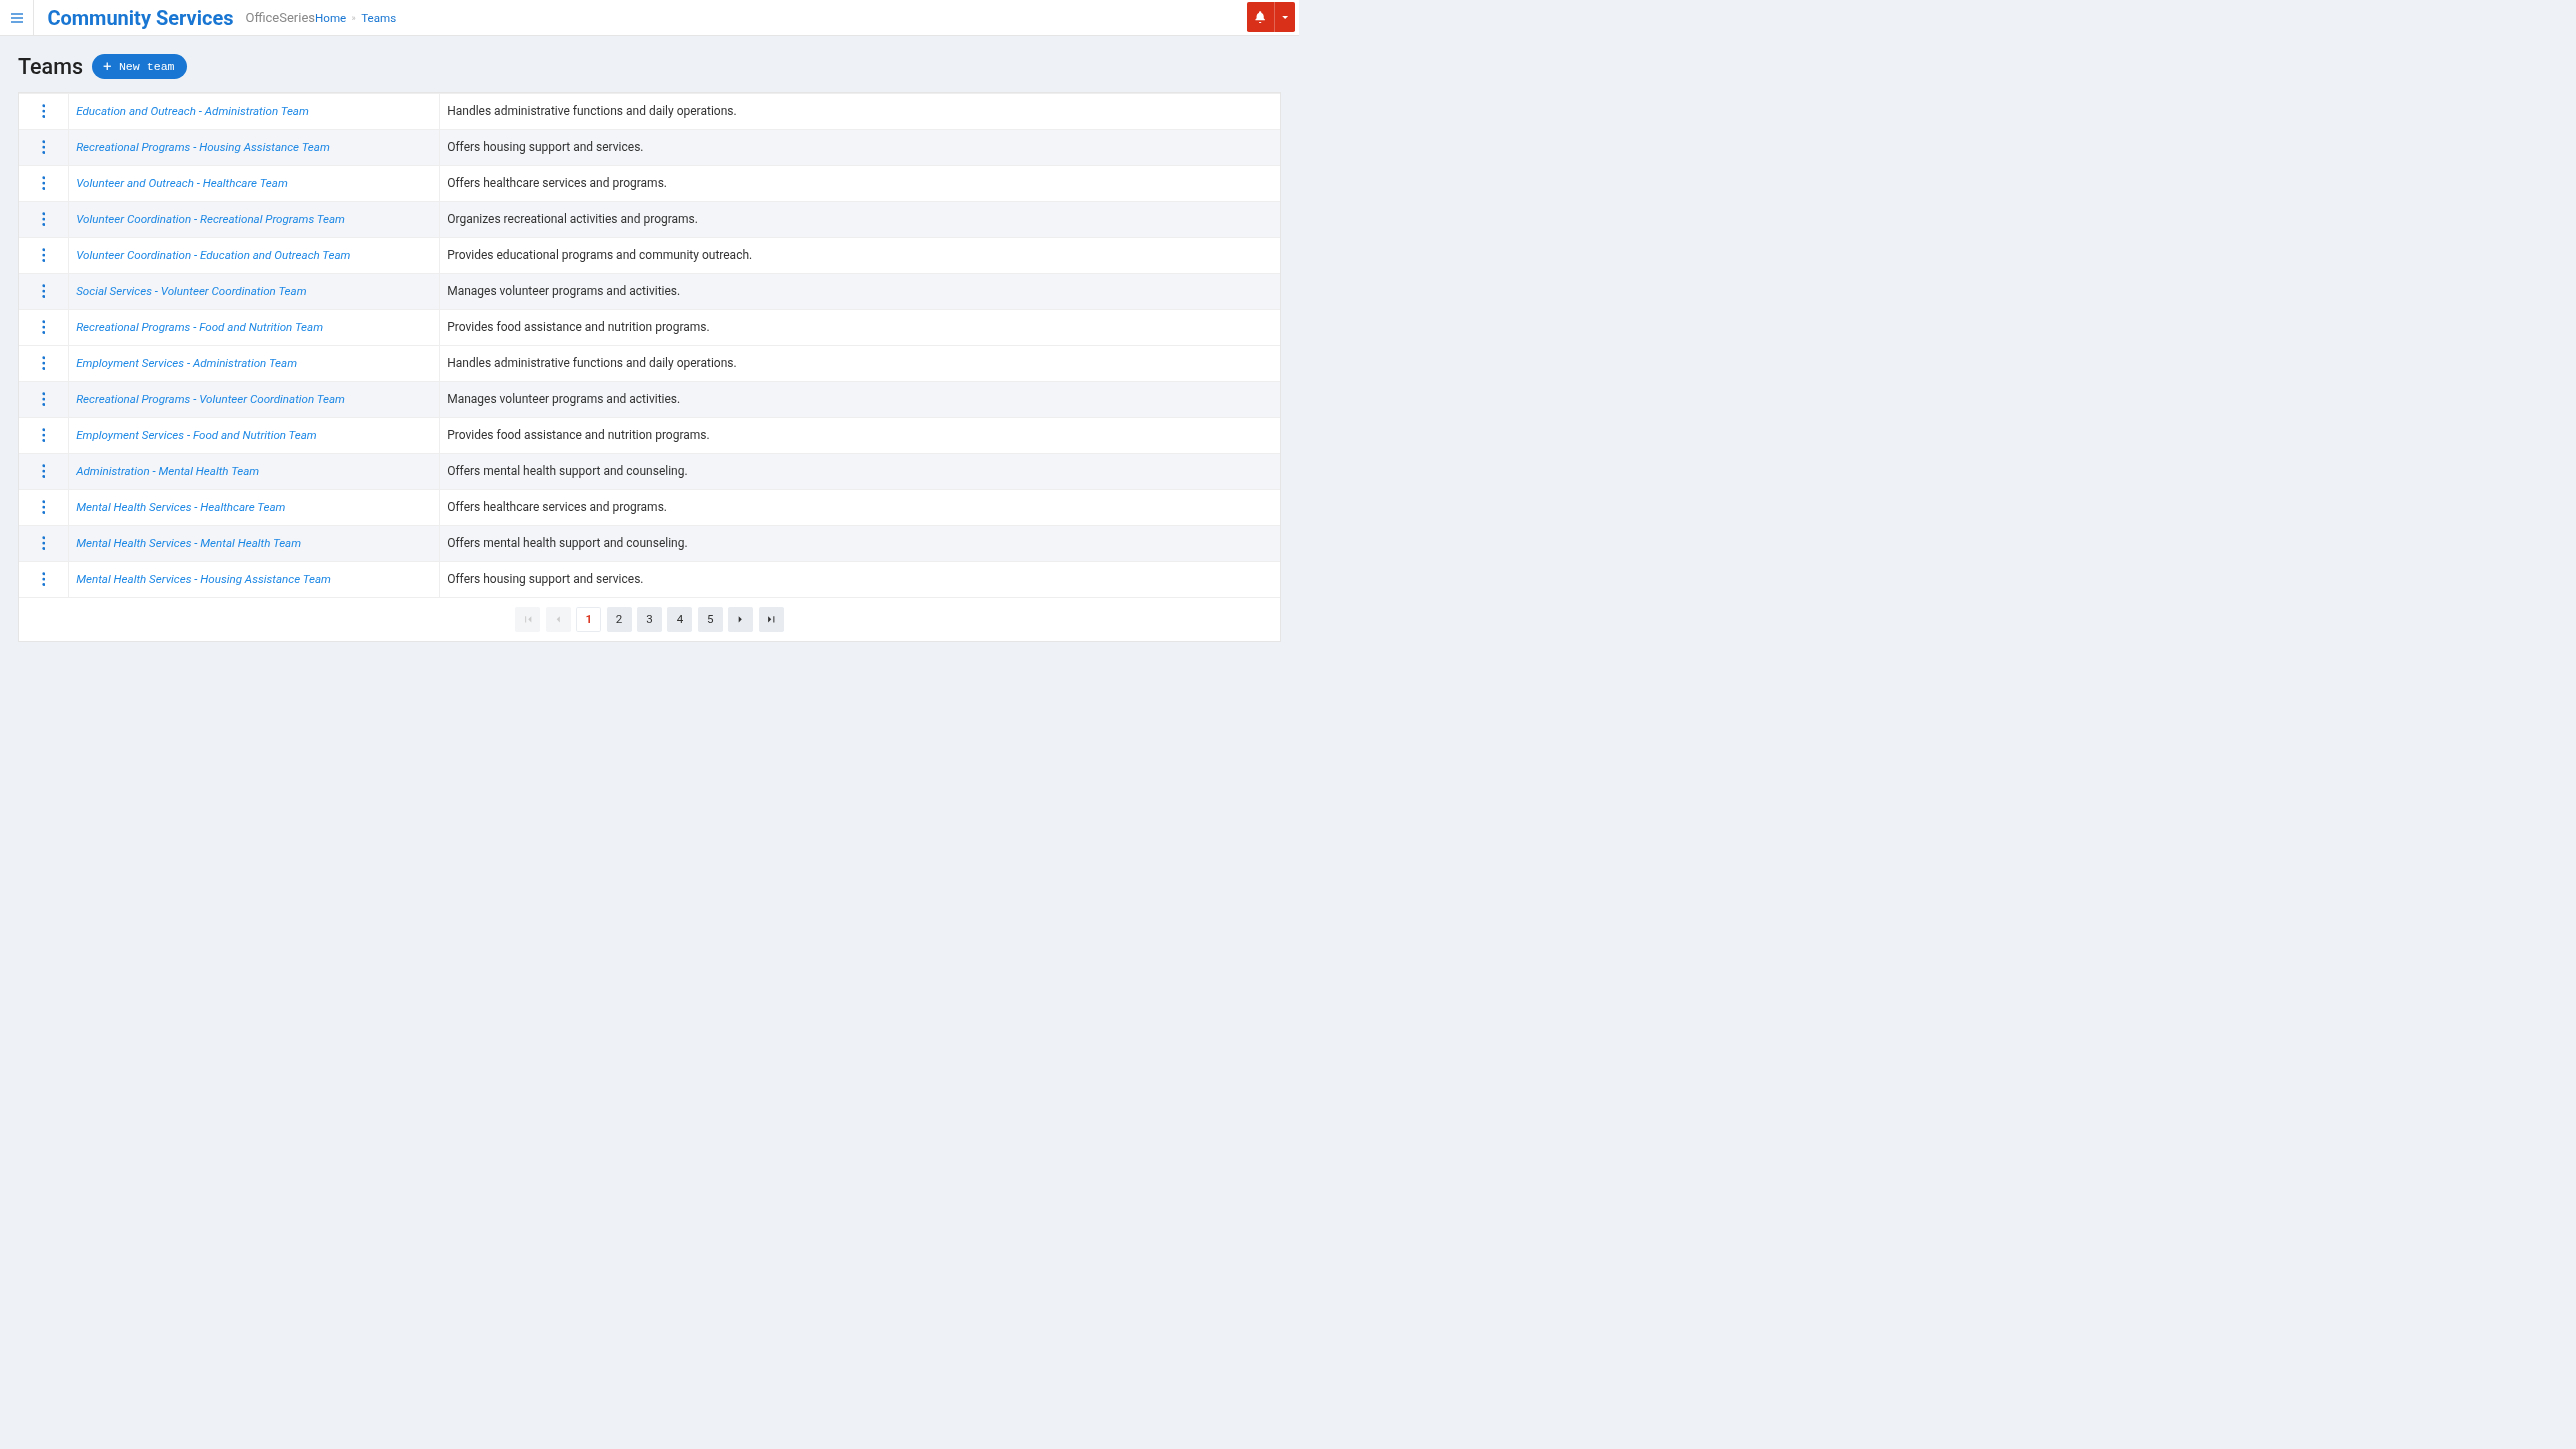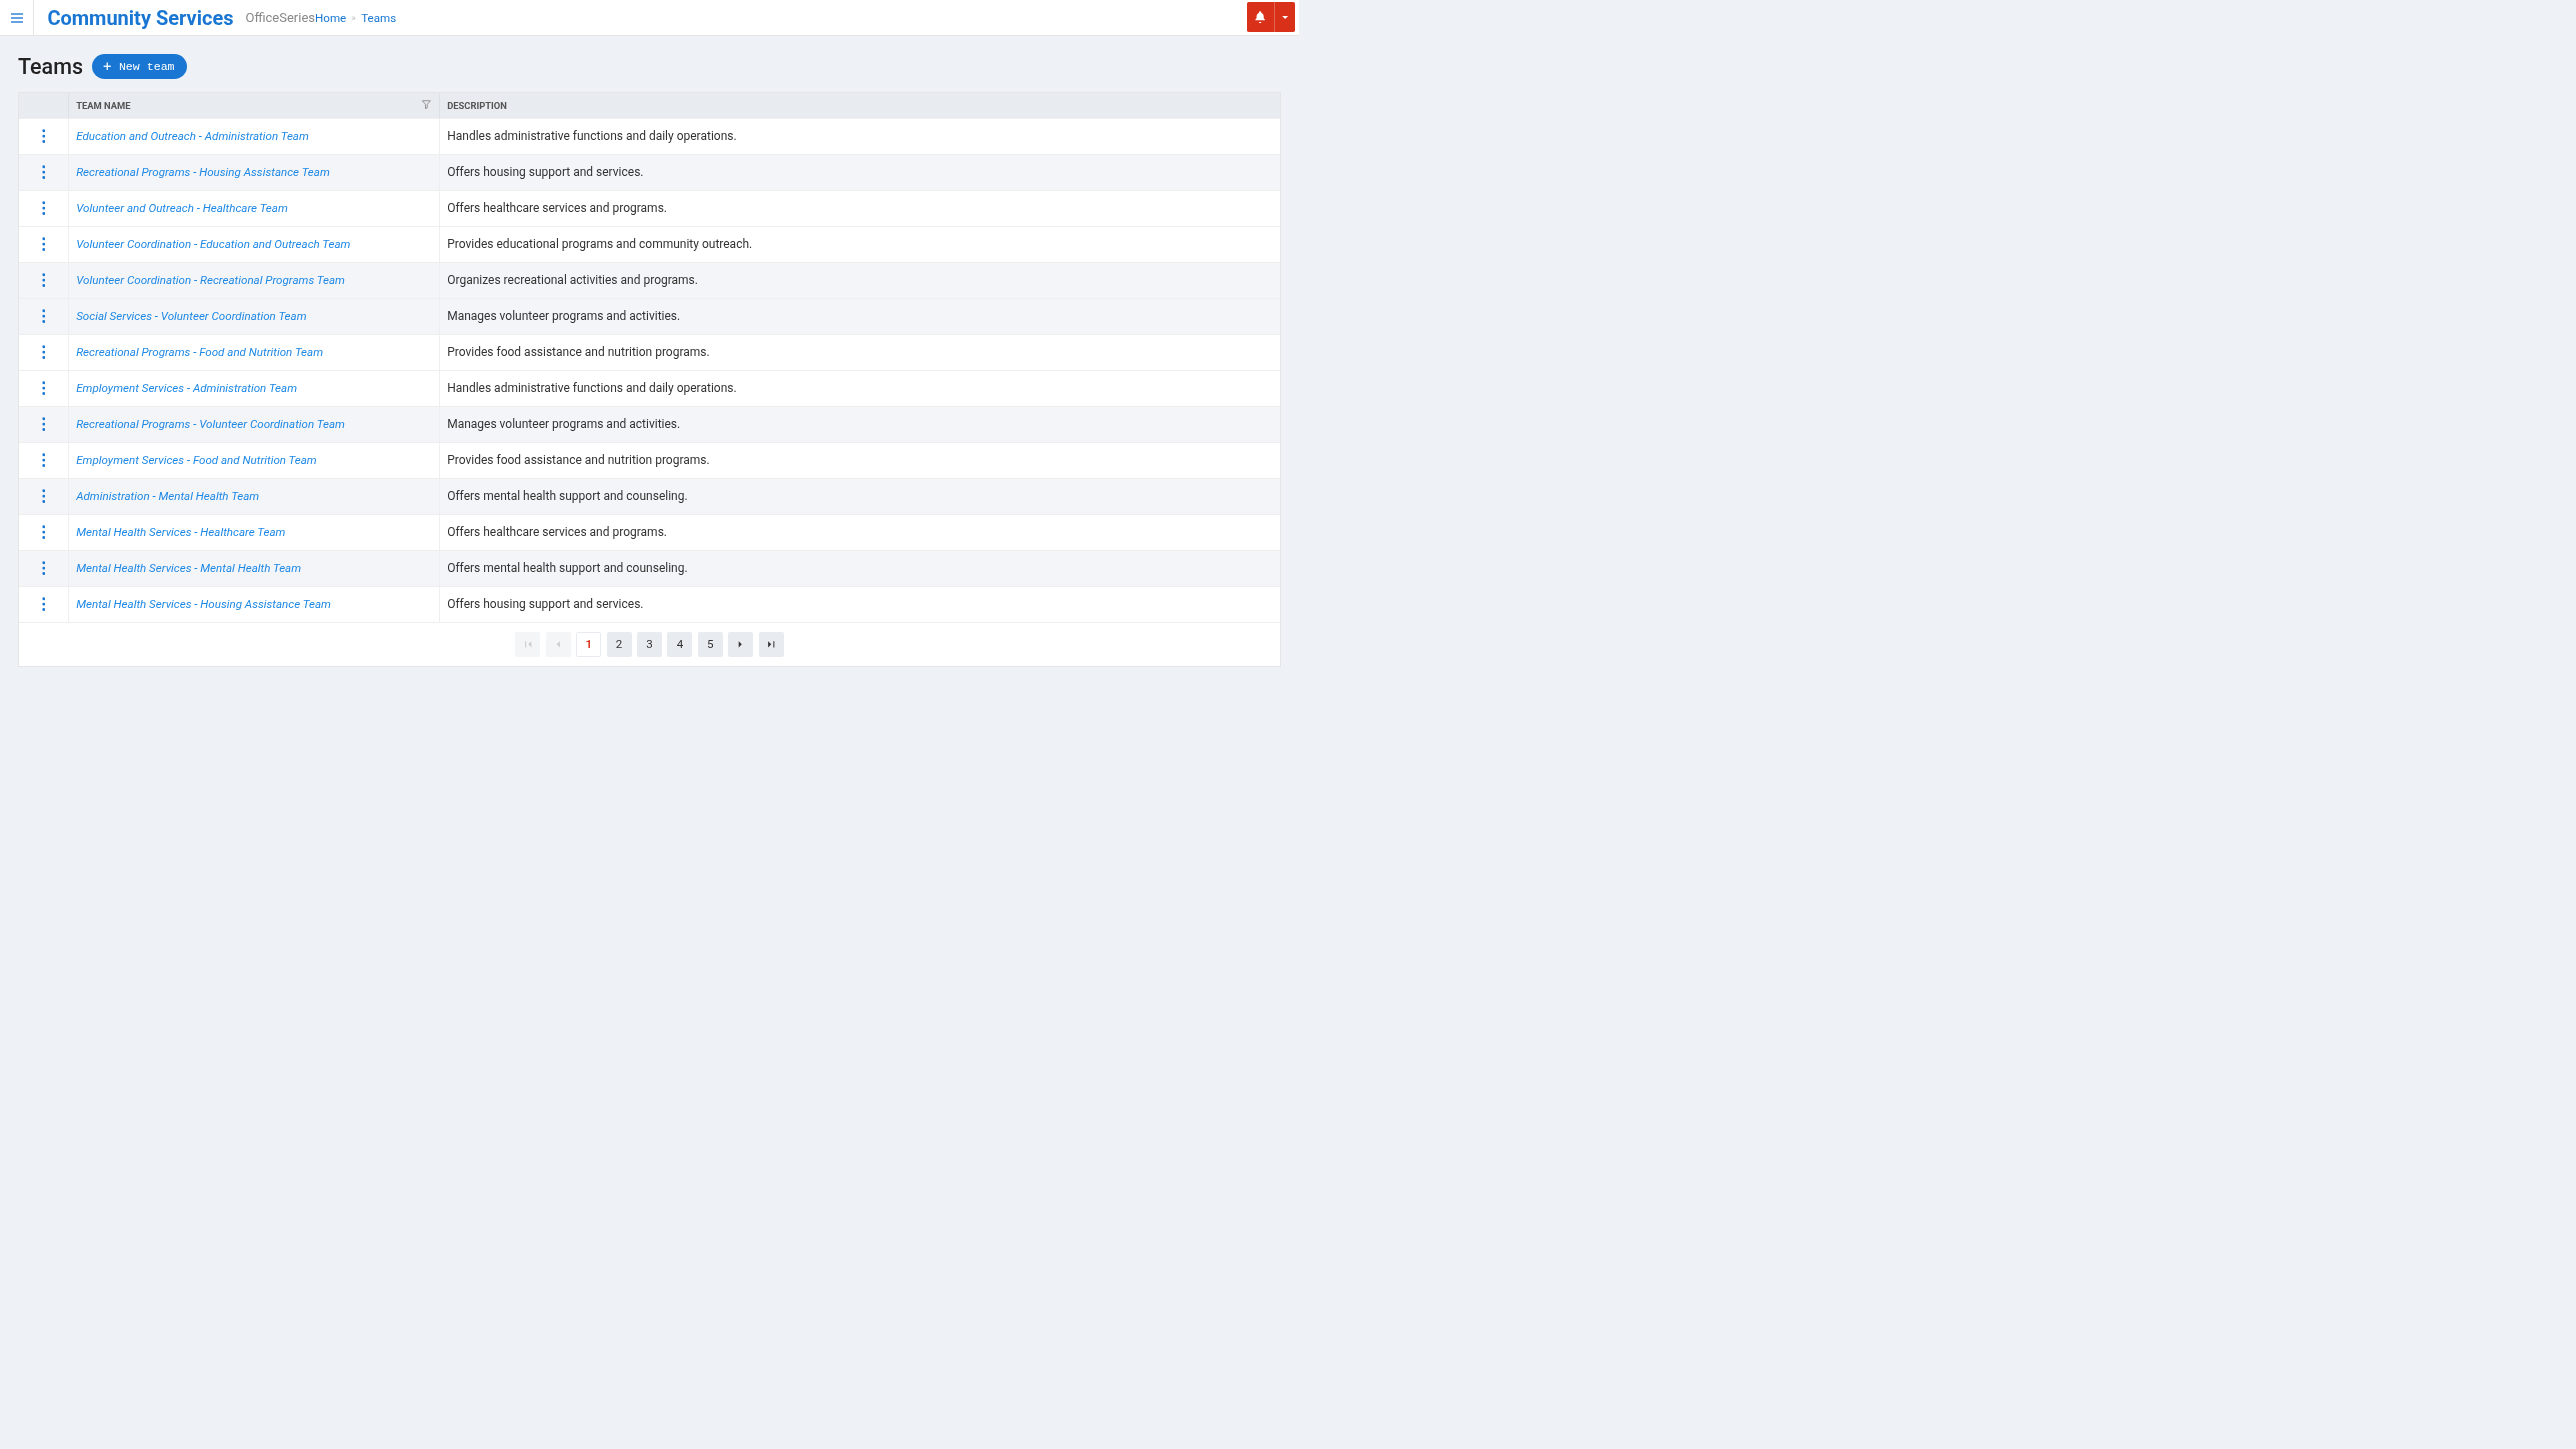--- a/index.html
+++ b/index.html
@@ -212,34 +212,20 @@
     <button class="new-btn">
       <svg viewBox="0 0 24 24" fill="none" stroke="currentColor" stroke-width="2.5">
           <line x1="12" y1="5" x2="12" y2="19"></line>
           <line x1="5" y1="12" x2="19" y2="12"></line>
         </svg>
       <span>New team</span>
     </button>
   </div>
 
   <div class="table">
-    <div class="thead">
-      <div class="th-actions"></div>
-      <div class="th-name">
-        <span>TEAM NAME</span>
-        <span class="filter-icon">
-          <svg viewBox="0 0 24 24" fill="none" stroke="currentColor" stroke-width="2">
-              <polygon points="3 4 21 4 14 12 14 20 10 22 10 12 3 4"></polygon>
-            </svg>
-        </span>
-      </div>
-      <div class="th-desc">
-        <span>DESCRIPTION</span>
-      </div>
-    </div>
     <div id="tbody">
         <div class="trow">
     <div class="td-actions">
       <svg viewBox="0 0 4 16" fill="currentColor">
               <circle cx="2" cy="2" r="1.6"></circle>
               <circle cx="2" cy="8" r="1.6"></circle>
               <circle cx="2" cy="14" r="1.6"></circle>
             </svg>
     </div>
     <div class="td-name">
@@ -266,45 +252,45 @@
               <circle cx="2" cy="2" r="1.6"></circle>
               <circle cx="2" cy="8" r="1.6"></circle>
               <circle cx="2" cy="14" r="1.6"></circle>
             </svg>
     </div>
     <div class="td-name">
       <a>Volunteer and Outreach - Healthcare Team</a>
     </div>
     <div class="td-desc">Offers healthcare services and programs.</div>
   </div>
+        <div class="trow alt">
+    <div class="td-actions">
+      <svg viewBox="0 0 4 16" fill="currentColor">
+              <circle cx="2" cy="2" r="1.6"></circle>
+              <circle cx="2" cy="8" r="1.6"></circle>
+              <circle cx="2" cy="14" r="1.6"></circle>
+            </svg>
+    </div>
+    <div class="td-name">
+      <a>Volunteer Coordination - Recreational Programs Team</a>
+    </div>
+    <div class="td-desc">Organizes recreational activities and programs.</div>
+  </div>
         <div class="trow">
     <div class="td-actions">
       <svg viewBox="0 0 4 16" fill="currentColor">
               <circle cx="2" cy="2" r="1.6"></circle>
               <circle cx="2" cy="8" r="1.6"></circle>
               <circle cx="2" cy="14" r="1.6"></circle>
             </svg>
     </div>
     <div class="td-name">
       <a>Volunteer Coordination - Education and Outreach Team</a>
     </div>
     <div class="td-desc">Provides educational programs and community outreach.</div>
-  </div>
-        <div class="trow alt">
-    <div class="td-actions">
-      <svg viewBox="0 0 4 16" fill="currentColor">
-              <circle cx="2" cy="2" r="1.6"></circle>
-              <circle cx="2" cy="8" r="1.6"></circle>
-              <circle cx="2" cy="14" r="1.6"></circle>
-            </svg>
-    </div>
-    <div class="td-name">
-      <a>Volunteer Coordination - Recreational Programs Team</a>
-    </div>
-    <div class="td-desc">Organizes recreational activities and programs.</div>
   </div>
         <div class="trow alt">
     <div class="td-actions">
       <svg viewBox="0 0 4 16" fill="currentColor">
               <circle cx="2" cy="2" r="1.6"></circle>
               <circle cx="2" cy="8" r="1.6"></circle>
               <circle cx="2" cy="14" r="1.6"></circle>
             </svg>
     </div>
     <div class="td-name">

